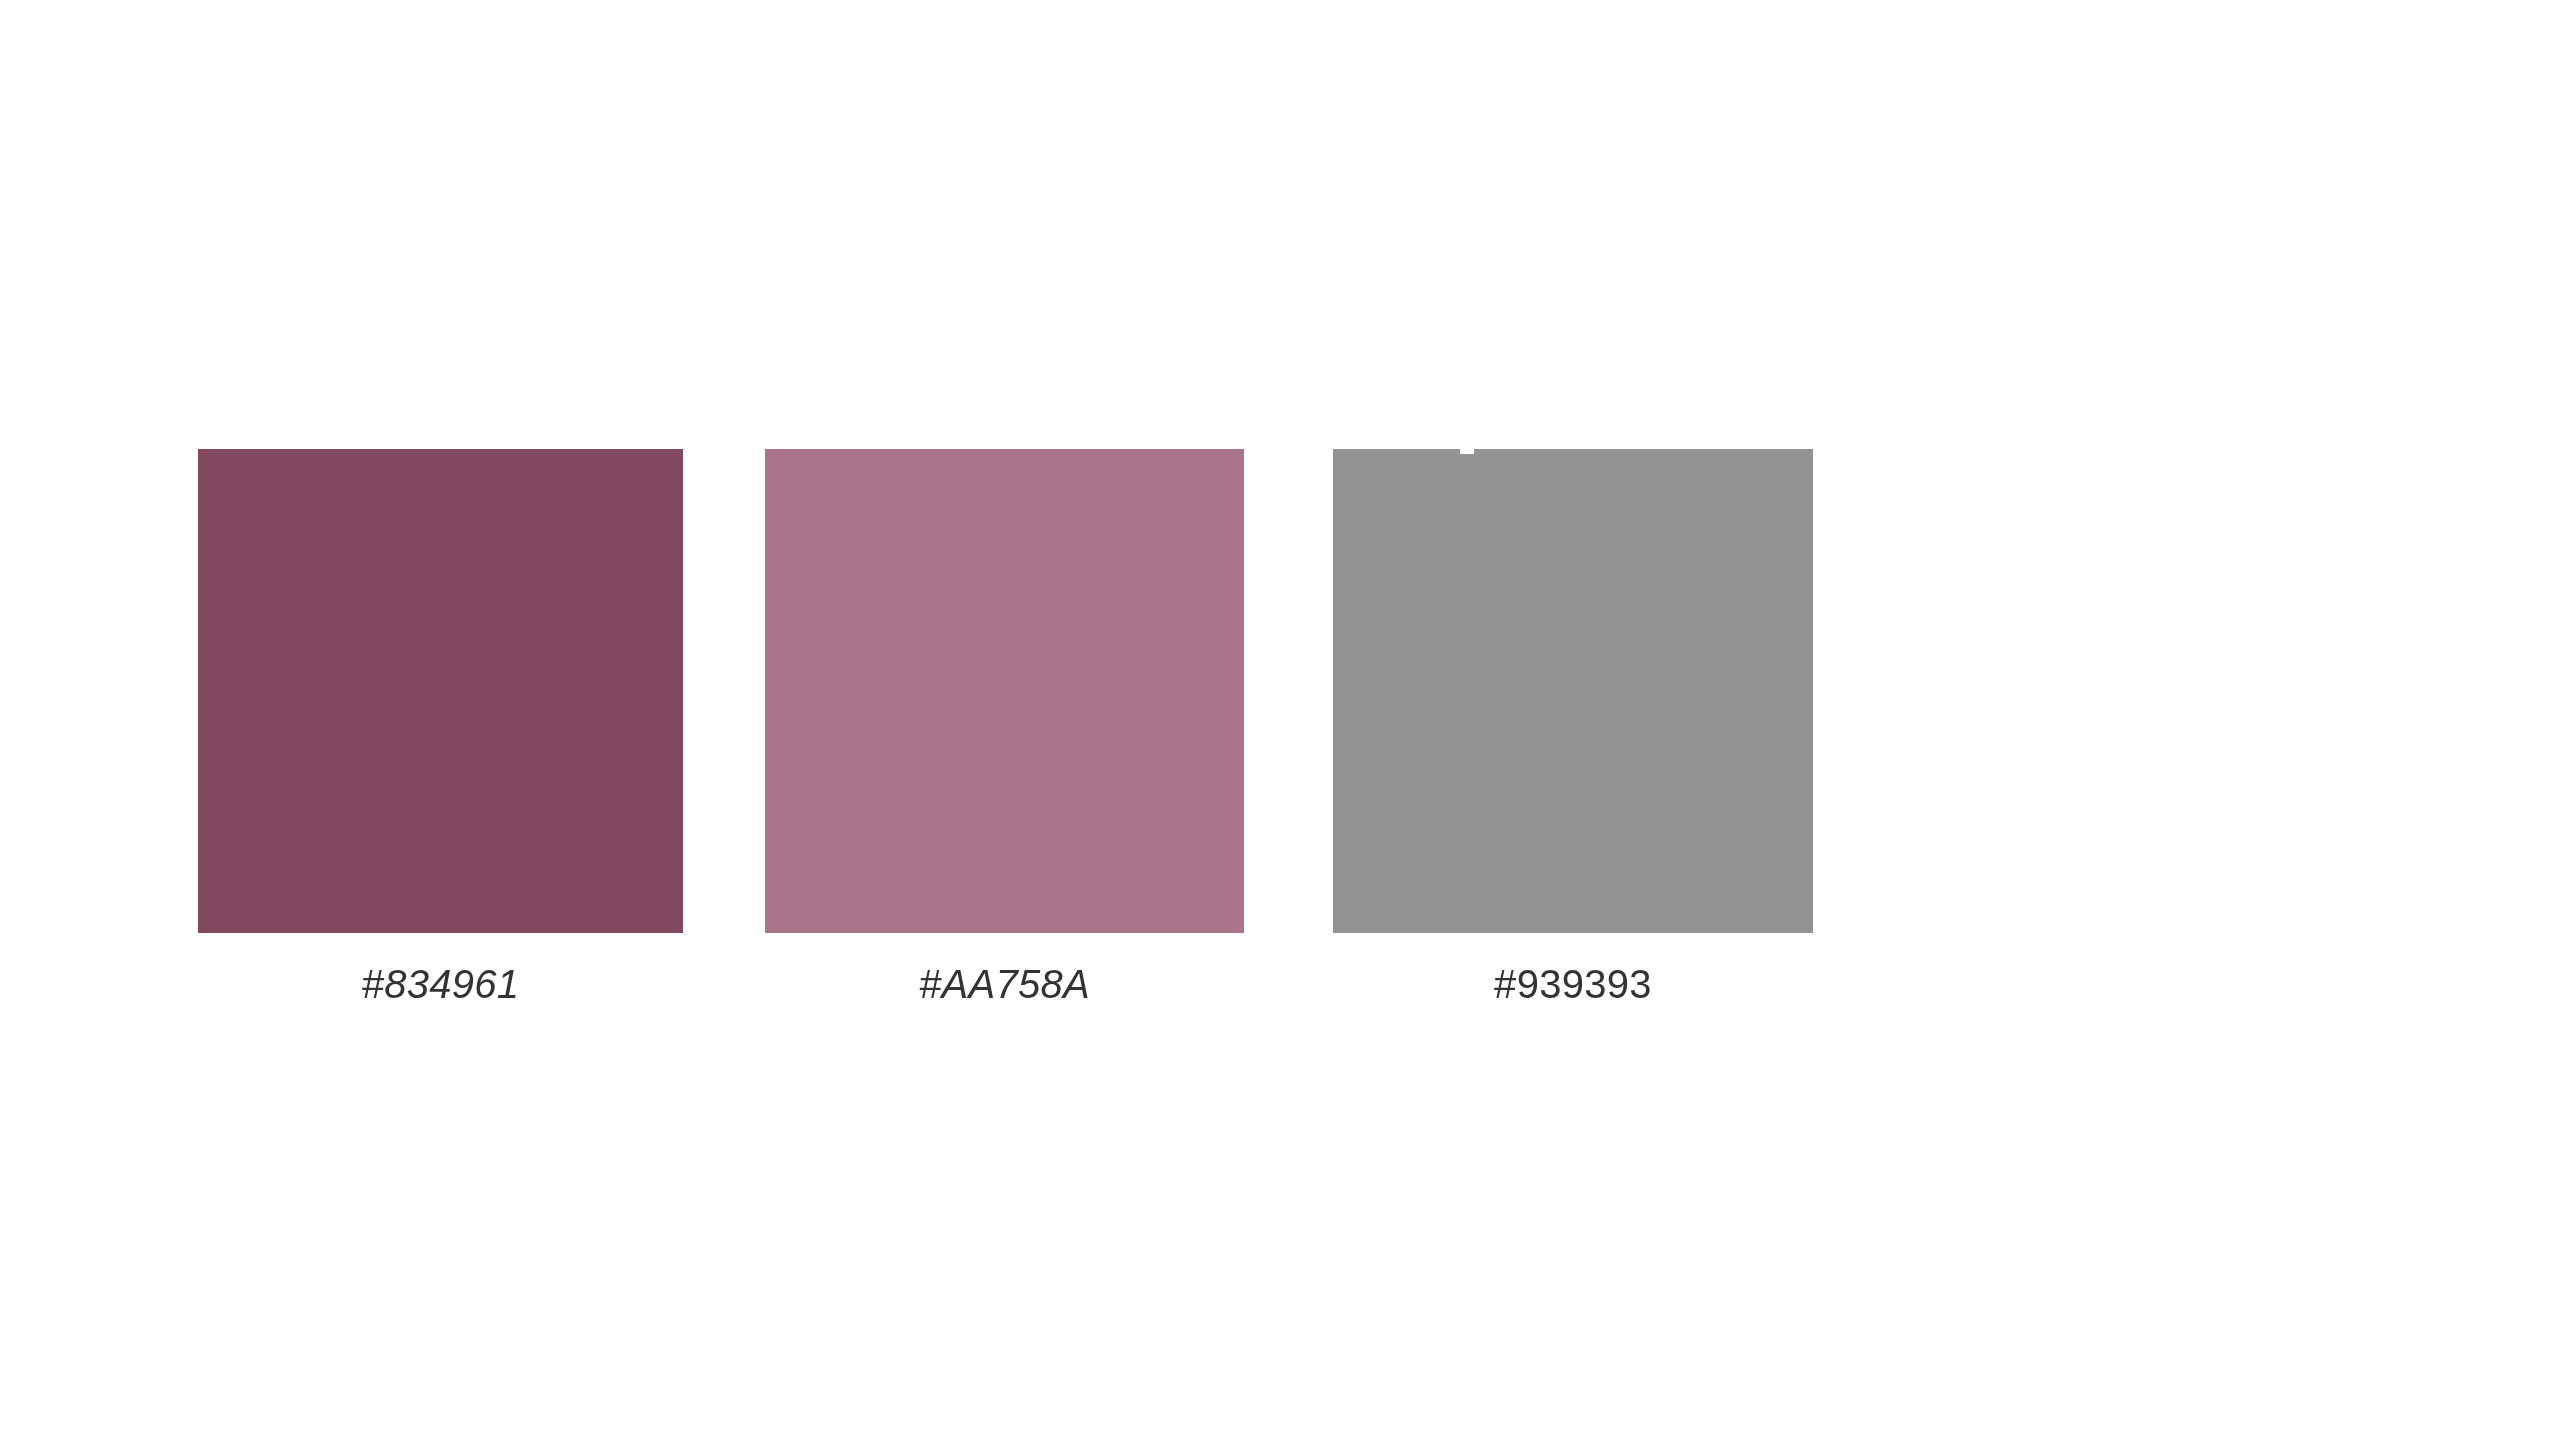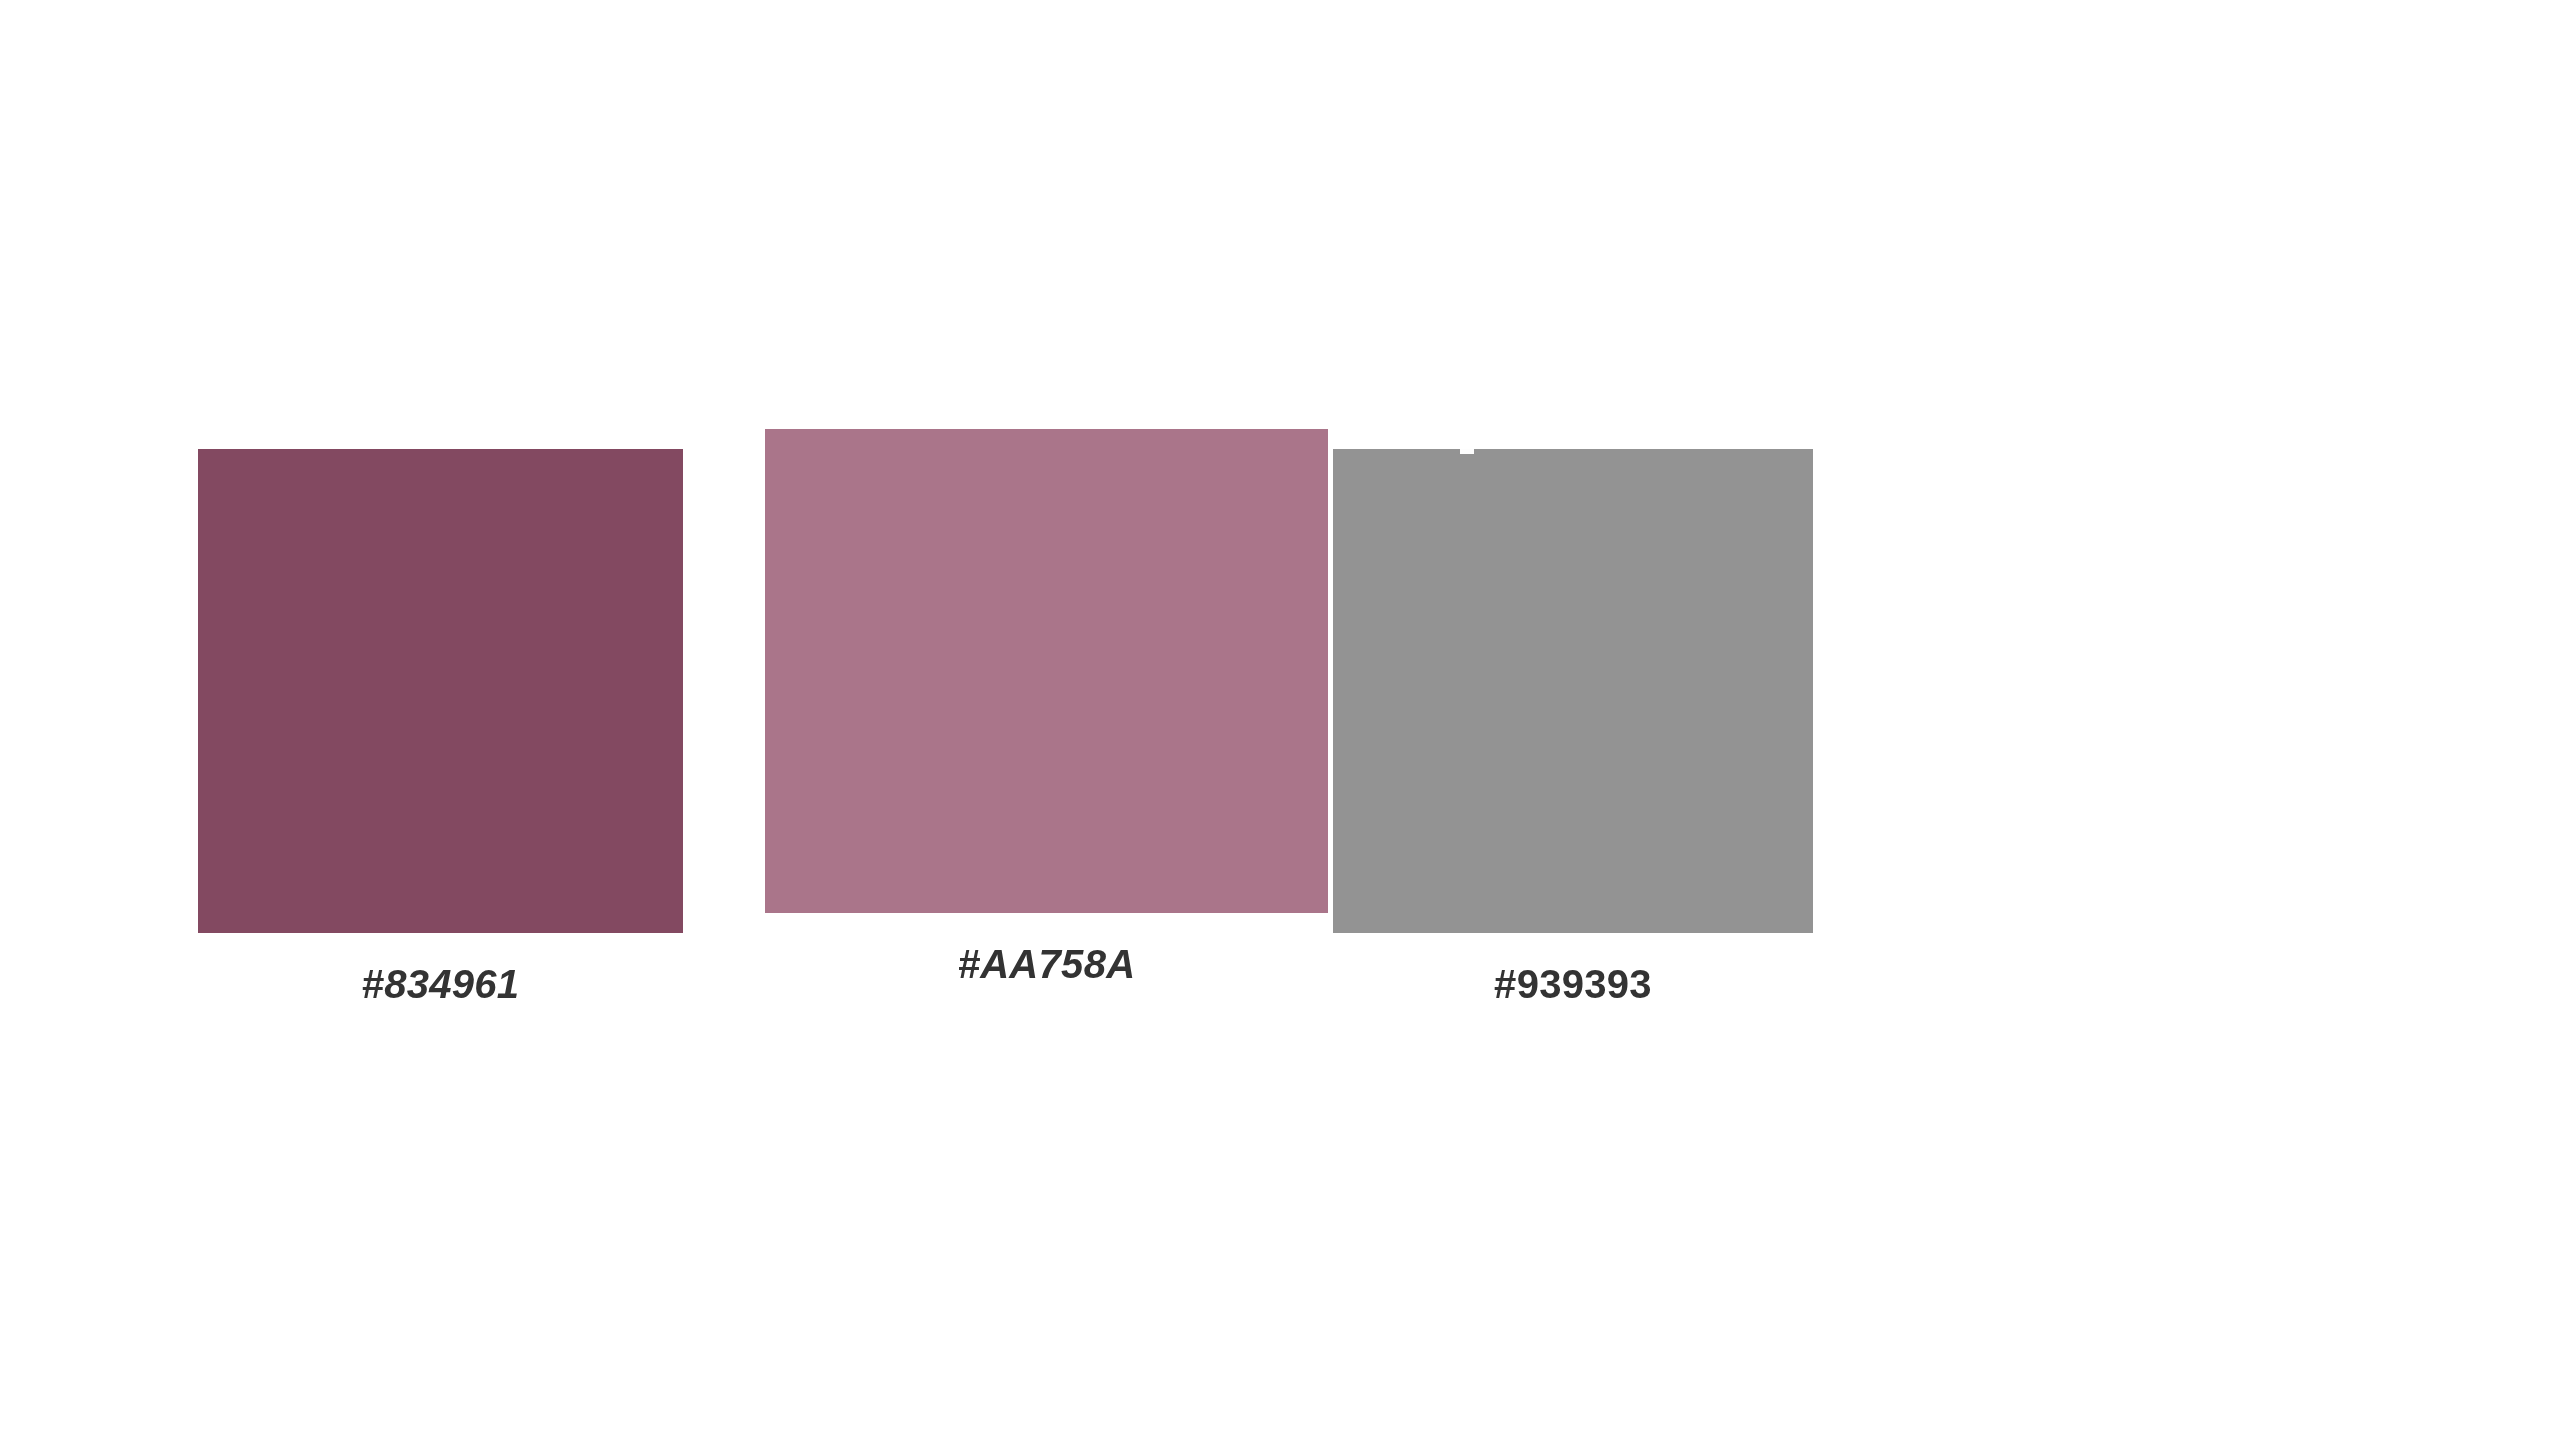--- a/index.html
+++ b/index.html
@@ -40,21 +40,21 @@
 
   .swatch-label {
     position: absolute;
     left: 50%;
     transform: translateX(-50%);
     top: 515px;
     white-space: nowrap;
     color: #333333;
     font-family: "Liberation Sans", sans-serif;
     font-size: 40px;
-    font-weight: 700;
+    font-weight: 400;
     font-style: italic;
     letter-spacing: 0.3px;
     line-height: 1;
   }
 
   
   .swatch-label.roman {
     font-style: normal;
   }
 
@@ -68,21 +68,21 @@
 </head>
 <body>
 
 <div id="palette">
 
   <div class="swatch-cell" style="left:198px; top:449px; width:485px; height:579px;">
     <div class="swatch-chip" style="background:#834961;"></div>
     <div class="swatch-label">#834961</div>
   </div>
 
-  <div class="swatch-cell" style="left:765px; top:429px; width:563px; height:579px;">
+  <div class="swatch-cell" style="left:765px; top:449px; width:479px; height:579px;">
     <div class="swatch-chip" style="background:#AA758A;"></div>
     <div class="swatch-label">#AA758A</div>
   </div>
 
   <div class="swatch-cell" style="left:1333px; top:449px; width:480px; height:579px;text-align:center;">
     <div class="swatch-chip" style="background:#939393;"></div>
     <div class="edge-notch" style="left:127px; top:0px; width:14px; height:4.5px;"></div>
     <div class="swatch-label roman">#939393</div>
   </div>
 

